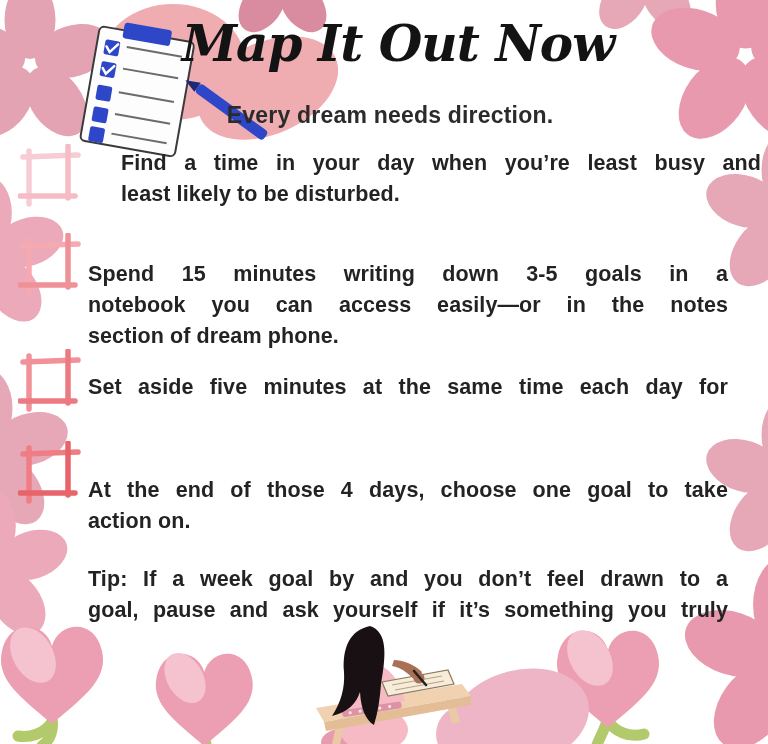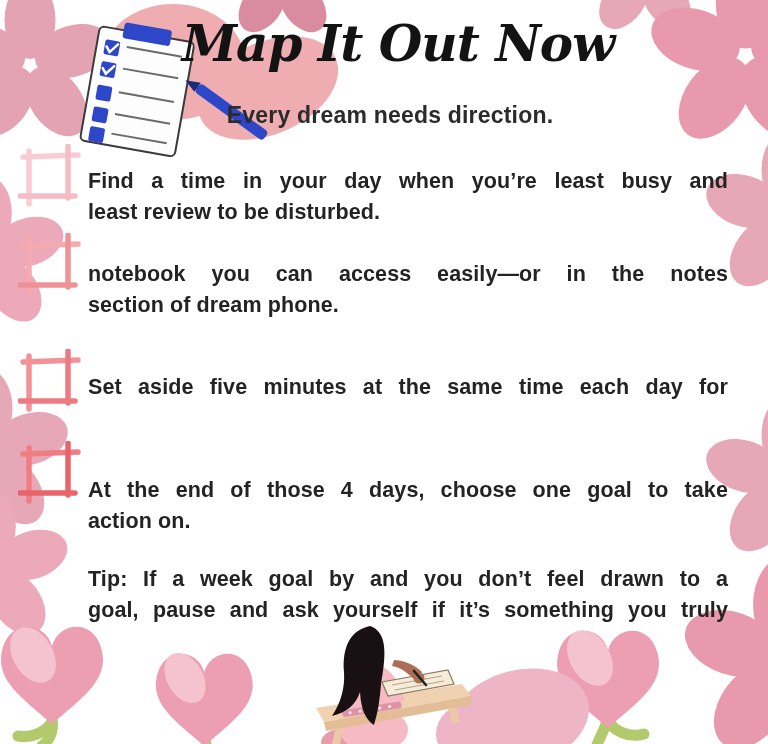--- a/index.html
+++ b/index.html
@@ -15,21 +15,21 @@
          font-size:50px;letter-spacing:-1px;color:#131313;}
   .subtitle{position:absolute;top:102px;left:0;width:768px;text-align:center;
             transform:translateX(6px);
             font-weight:700;font-size:23px;color:#2b2b2b;letter-spacing:.2px;}
 
   
   .item{position:absolute;left:88px;width:640px;color:#232323;
         font-weight:700;font-size:21.5px;line-height:31px;letter-spacing:.1px;}
   .line{text-align:justify;text-align-last:justify;}
   .line--end{text-align-last:left;}
-  .item-1{top:166px;} .item-2{top:259px;} .item-3{top:372px;} .item-4{top:475px;}
+  .item-1{top:148px;margin-left:33px;} .item-2{top:259px;} .item-3{top:372px;} .item-4{top:475px;}
   .tip{top:564px;}
   .tip-label{text-decoration-thickness:2.5px;text-underline-offset:3px;margin-top:8px;}
 
   
   .cbox{position:absolute;left:18px;width:66px;height:70px;}
   .cbox-1{top:144px;} .cbox-2{top:233px;} .cbox-3{top:349px;} .cbox-4{top:441px;}
 </style>
 </head>
 <body>
 
@@ -135,23 +135,24 @@
   <g stroke-width="5.5" stroke-linecap="round" fill="none">
     <path d="M5,13 L60,11" stroke="#ef7d84"></path>
     <path d="M11,7 L11,60" stroke="#ef7d84"></path>
     <path d="M50,2 L50,54" stroke="#e7646b"></path>
     <path d="M2,52 L57,52" stroke="#e7646b"></path>
   </g>
 </svg>
 
 <div class="item item-1">
   <div class="line">Find a time in your day when you’re least busy and</div>
-  <div class="line line--end">least review to be disturbed.</div>
+  <div class="line line--end">least likely to be disturbed.</div>
 </div>
 <div class="item item-2">
+  <div class="line">Spend 15 minutes writing down 3-5 goals in a</div>
   <div class="line">notebook you can access easily—or in the notes</div>
   <div class="line line--end">section of dream phone.</div>
 </div>
 <div class="item item-3">
   <div class="line">Set aside five minutes at the same time each day for</div>
 </div>
 <div class="item item-4">
   <div class="line">At the end of those 4 days, choose one goal to take</div>
   <div class="line line--end">action on.</div>
 </div>

